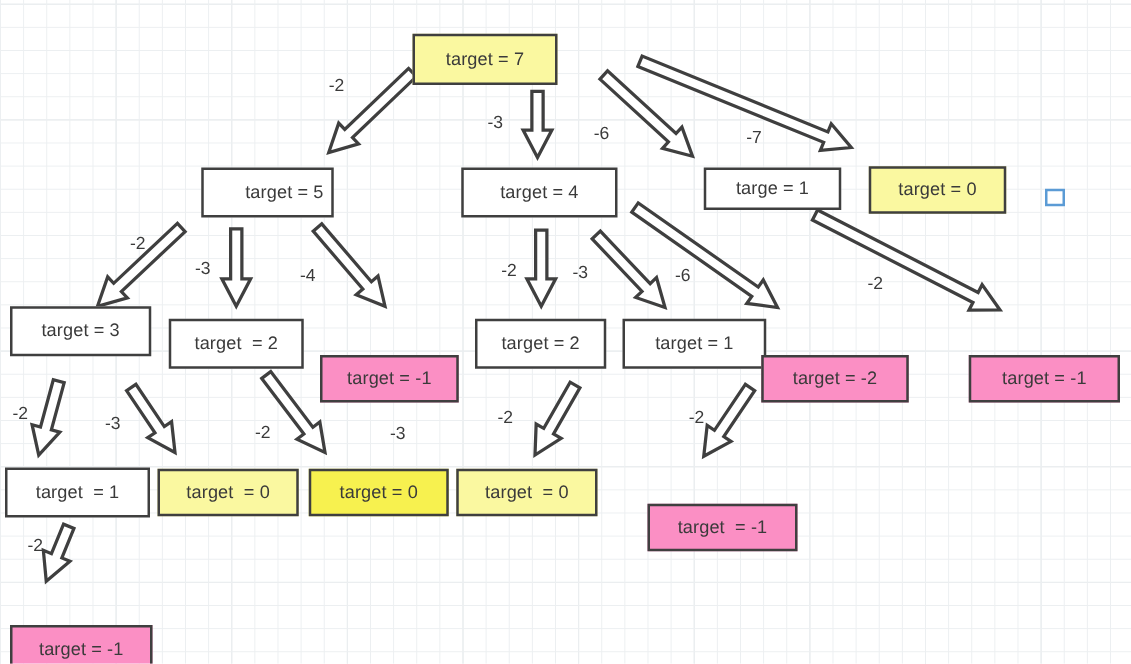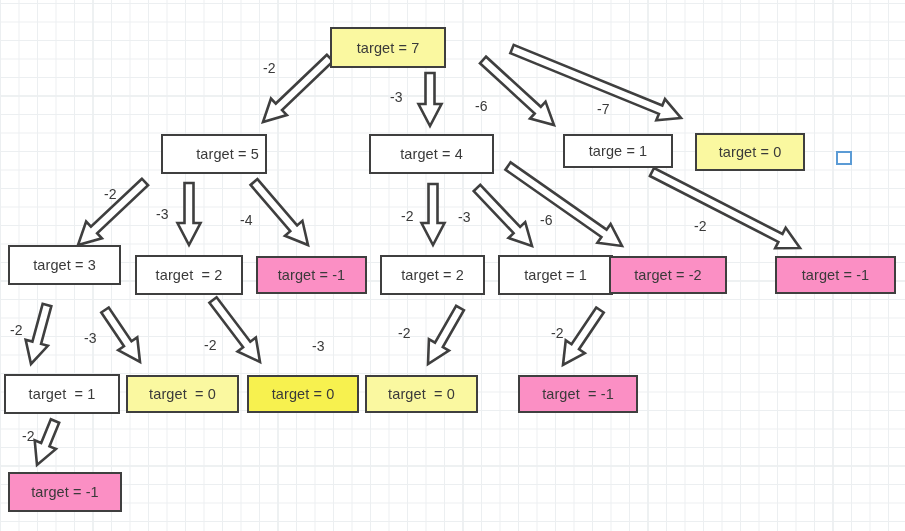--- a/index.html
+++ b/index.html
@@ -39,21 +39,21 @@
     justify-content: center;
     font-size: 14.5px;
     color: #3a3a3a;
     white-space: pre;
     letter-spacing: 0.1px;
     background: #ffffff;
   }
   .node.white  { background: #ffffff; }
   .node.yellow { background: #faf8a0; }
   .node.yellow-bright { background: #f7f14f; }
-  .node.pink   { background: #fb8fc4; }
+  .node.pink   { background: #fb8fc4; margin-top: 28px; }
   .edge-label {
     position: absolute;
     font-size: 14px;
     color: #3a3a3a;
     font-family: "Liberation Sans", sans-serif;
     white-space: pre;
   }
   .marker-box {
     position: absolute;
     box-sizing: border-box;

